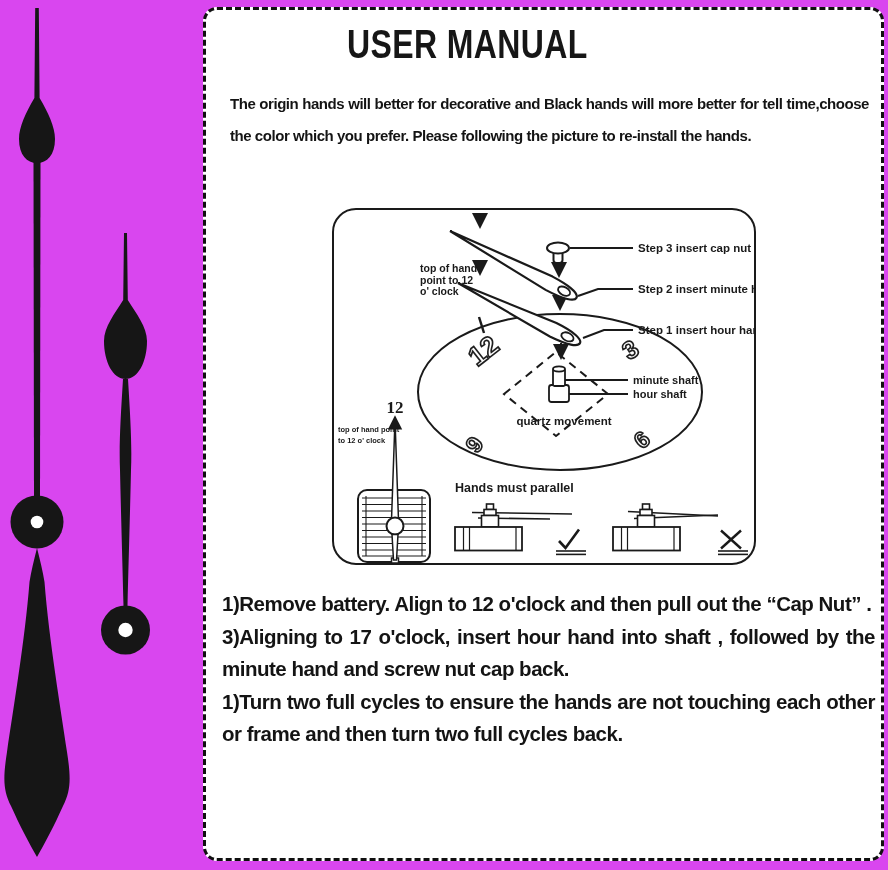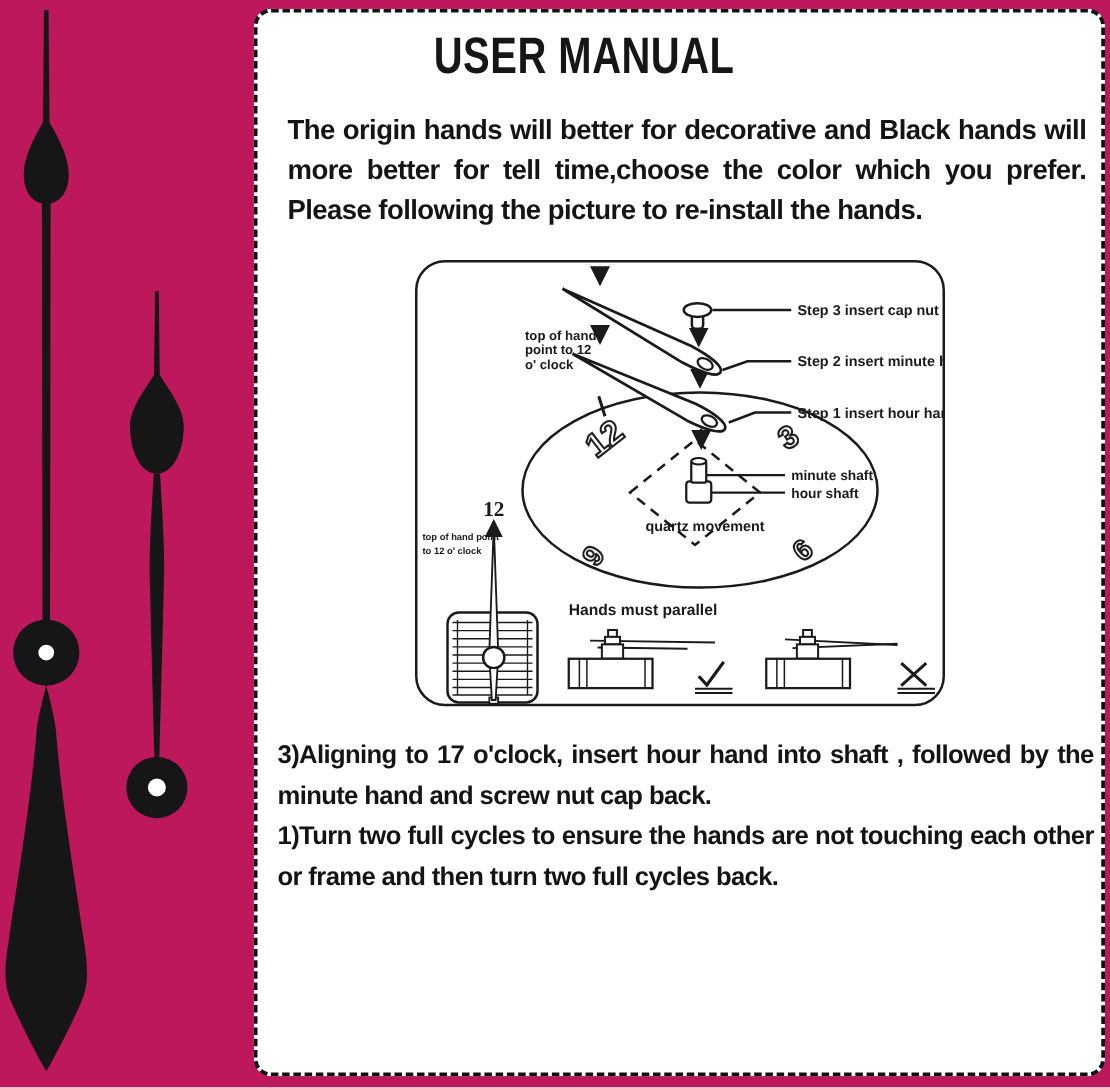--- a/index.html
+++ b/index.html
@@ -1,25 +1,25 @@
 <!DOCTYPE html>
 <html><head>
 <meta charset="utf-8">
 <style>
   html,body{margin:0;padding:0;background:#fff;}
-  #stage{position:relative;width:888px;height:870px;background:#be185d;overflow:hidden;
+  #stage{position:relative;width:888px;height:870px;background:#d946ef;overflow:hidden;
          font-family:"Liberation Sans",sans-serif;color:#111;}
   
   #hands-photo{position:absolute;left:0;top:0;width:200px;height:870px;}
   
   .manual-box{position:absolute;left:203px;top:7px;width:681px;height:854px;
               box-sizing:border-box;border:3px dashed #101010;border-radius:14px;background:#fff;}
   .title{margin:14px 0 0 141px;font-size:41px;line-height:1;font-weight:700;white-space:nowrap;
          transform:scaleX(.78);transform-origin:left center;letter-spacing:.5px;color:#161616;}
-  .intro{margin:23px 12px 0 24px;font-size:22px;line-height:32px;font-weight:700;
+  .intro{margin:23px 12px 0 24px;font-size:15px;line-height:32px;font-weight:700;
          text-align:justify;letter-spacing:-.45px;color:#141414;}
   
   .diagram{position:absolute;left:332px;top:208px;width:424px;height:357px;box-sizing:border-box;
            border:2px solid #1a1a1a;border-radius:24px;background:#fff;}
   .diagram svg{position:absolute;left:-2px;top:-2px;}
   
   .instructions{position:absolute;left:222px;top:588px;width:653px;font-size:20.5px;
                 line-height:32.5px;font-weight:700;letter-spacing:-.5px;color:#141414;}
   .instructions p{margin:0;text-align:justify;}
   svg text{font-family:"Liberation Sans",sans-serif;fill:#1a1a1a;}
@@ -189,17 +189,18 @@
       <g>
         <line class="ln" x1="389" y1="322.5" x2="409" y2="340.5" stroke-width="2.4"></line>
         <line class="ln" x1="409" y1="322.5" x2="389" y2="340.5" stroke-width="2.4"></line>
         <line class="ln" x1="386" y1="343" x2="416" y2="343" stroke-width="1.6"></line>
         <line class="ln" x1="386" y1="346.4" x2="416" y2="346.4" stroke-width="1.6"></line>
       </g>
     </svg>
   </div>
 
   <div class="instructions">
+    <p>1)Remove battery. Align to 12 o'clock and then pull out the “Cap Nut” .</p>
     <p>3)Aligning to 17 o'clock, insert hour hand into shaft , followed by the minute hand and screw nut cap back.</p>
     <p>1)Turn two full cycles to ensure the hands are not touching each other or frame and then turn two full cycles back.</p>
   </div>
 
 </div>
 
 </body></html>

